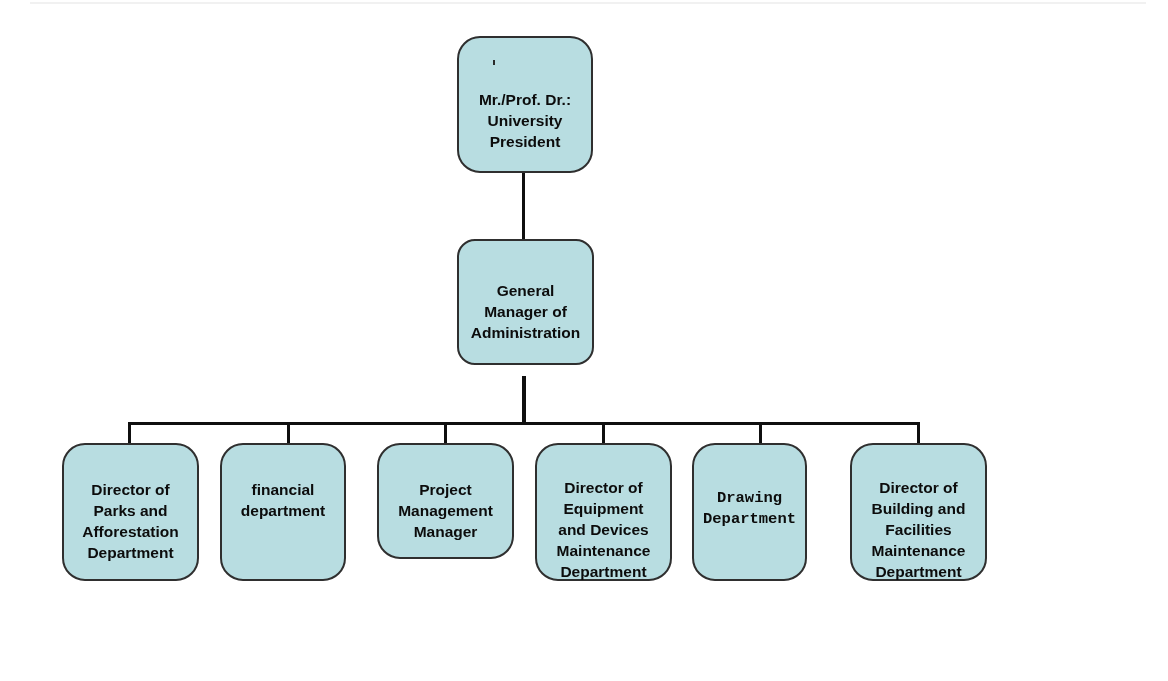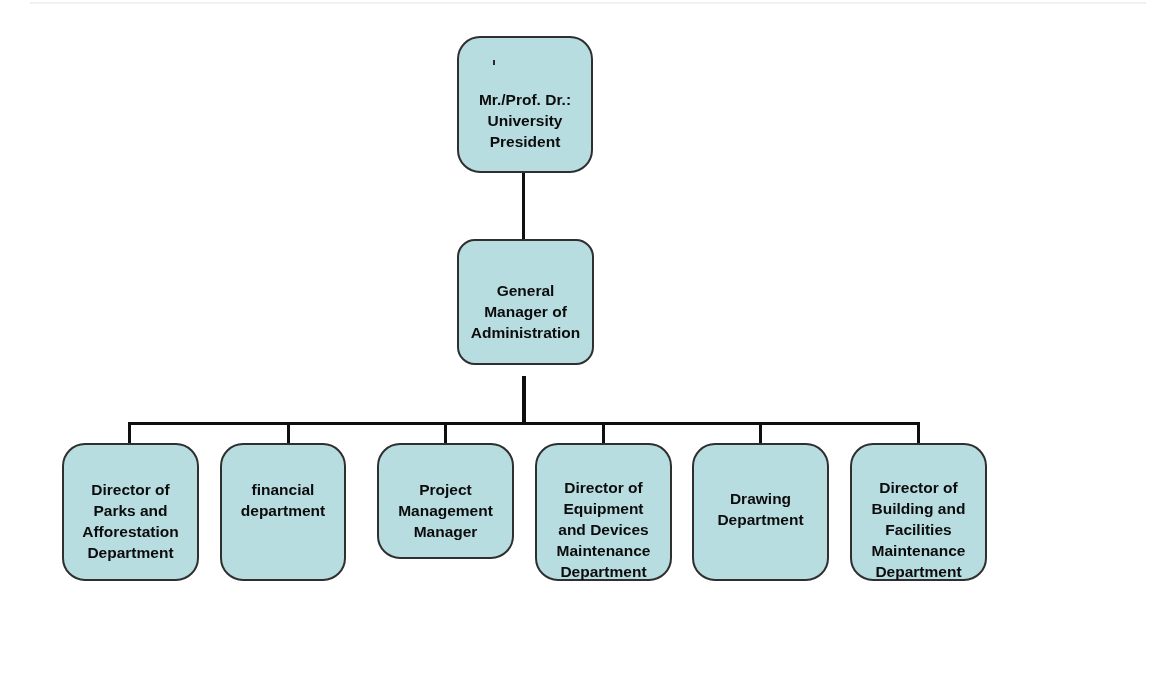--- a/index.html
+++ b/index.html
@@ -107,21 +107,21 @@
   </div>
 
   <div class="node" style="left:535px; top:443px; width:137px; height:138px; padding-top:11px;">
     <span>Director of
 Equipment
 and Devices
 Maintenance
 Department</span>
   </div>
 
-  <div class="node" style="left:692px; top:443px; width:137px; height:138px; padding-top:22px;">
+  <div class="node" style="left:692px; top:443px; width:115px; height:138px; padding-top:22px;font-family:Liberation Mono, monospace;">
     <span>Drawing
 Department</span>
   </div>
 
   <div class="node" style="left:850px; top:443px; width:137px; height:138px; padding-top:11px;">
     <span>Director of
 Building and
 Facilities
 Maintenance
 Department</span>

